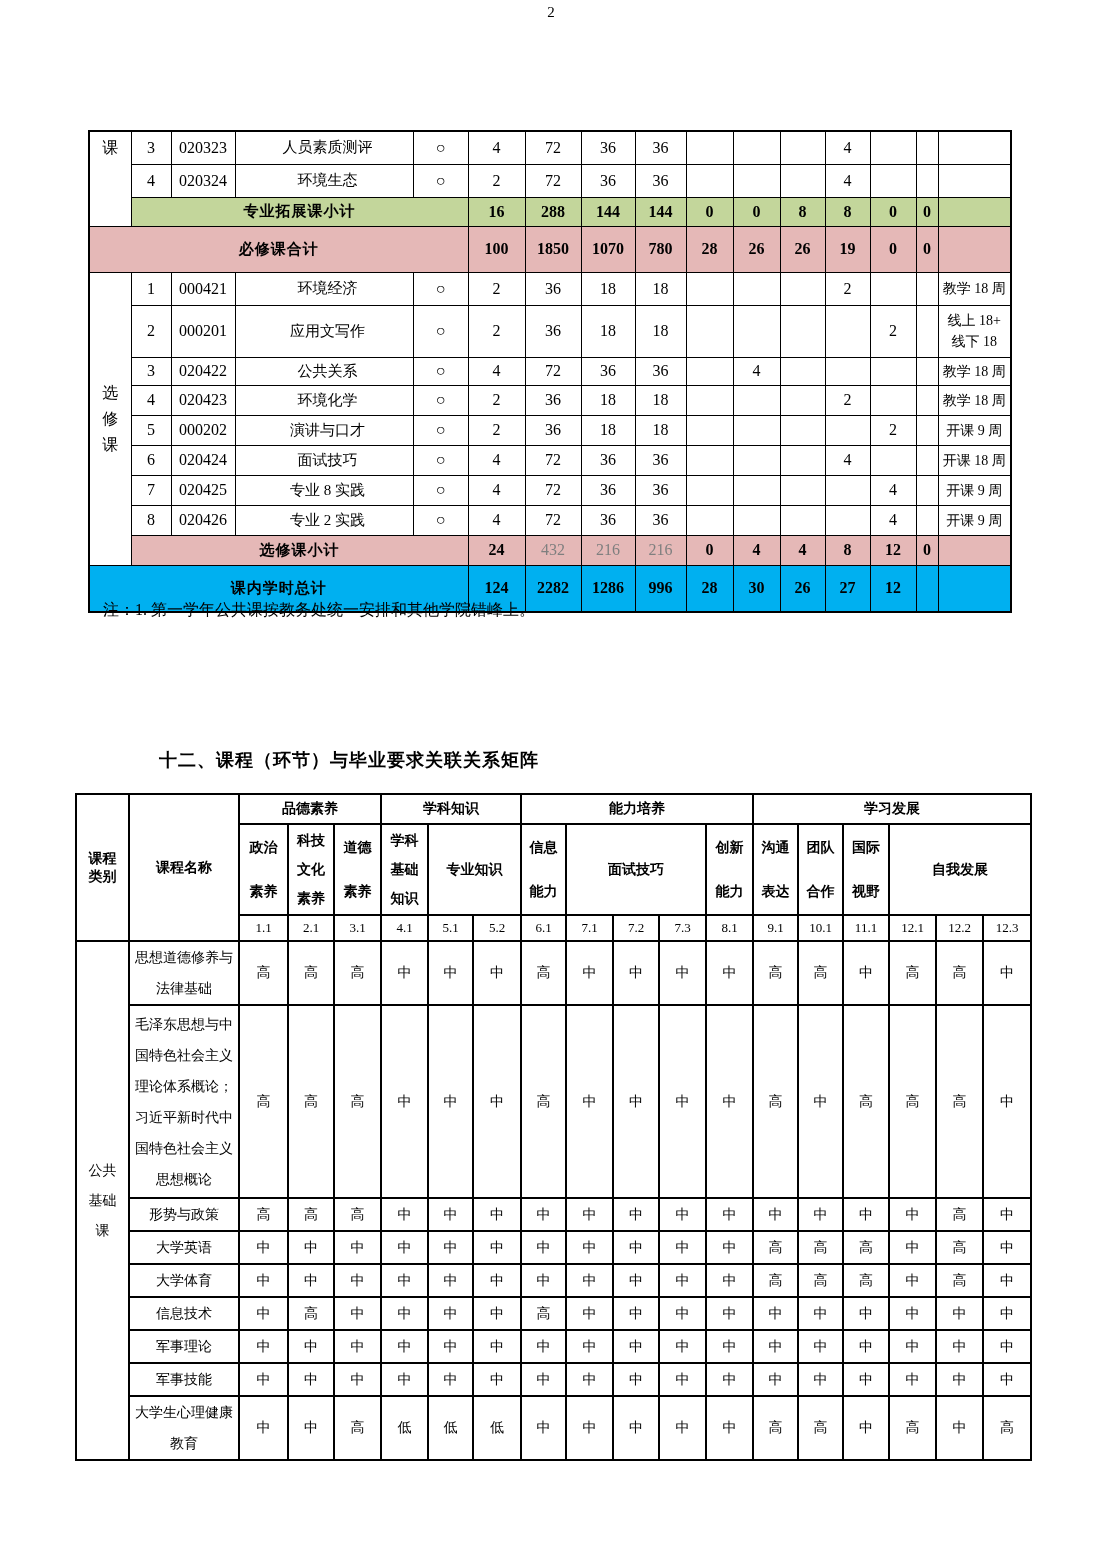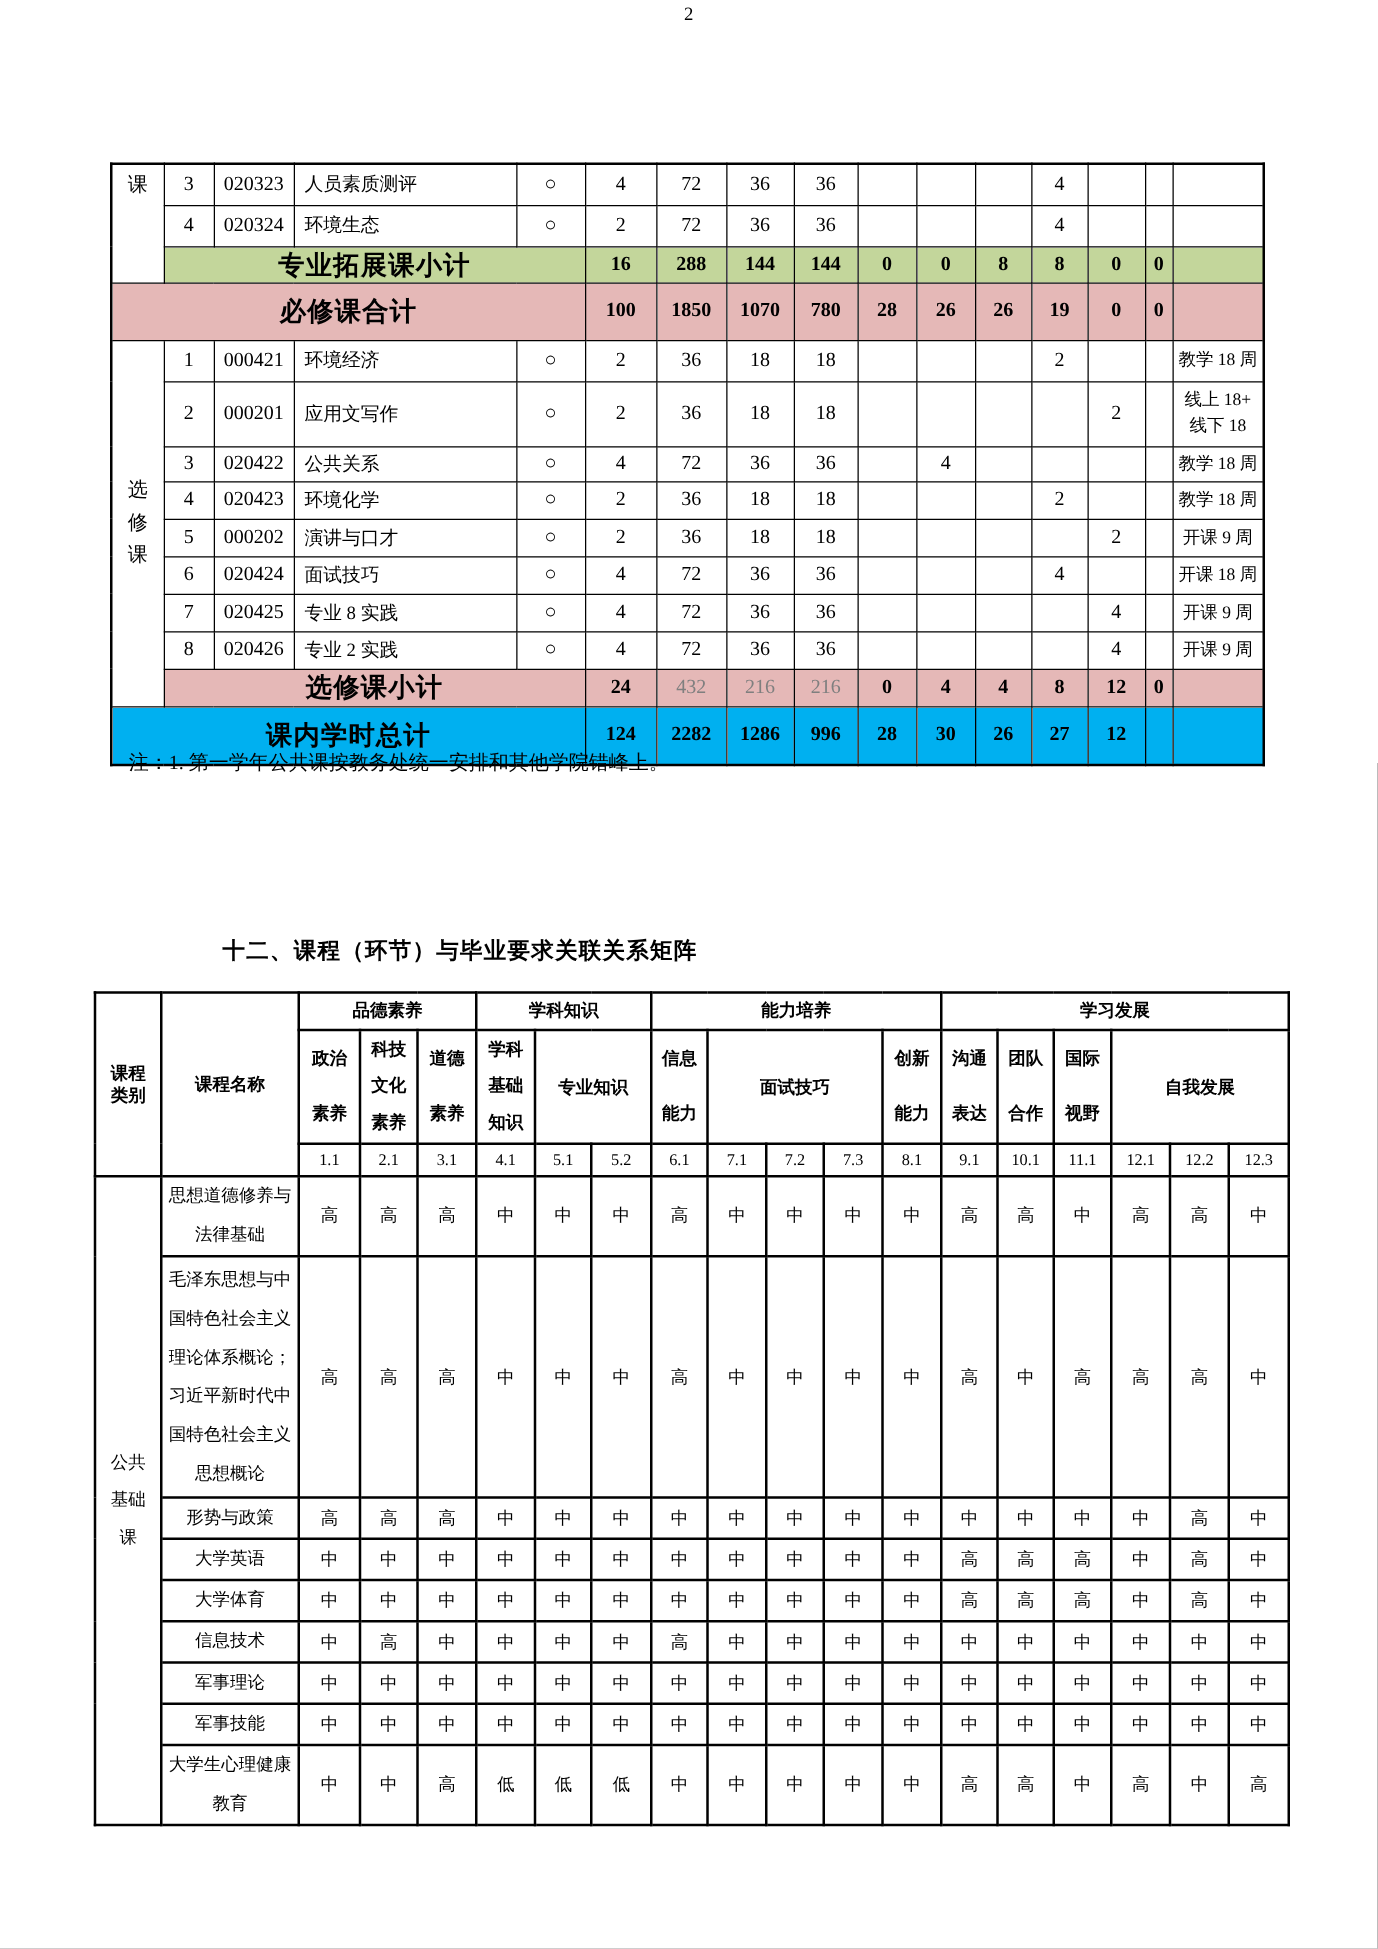--- a/index.html
+++ b/index.html
@@ -6,34 +6,34 @@
   .page{position:relative;width:1102px;height:1559px;background:#fff;margin:0 auto;
         font-family:"Liberation Serif","DejaVu Serif",serif;color:#000;overflow:hidden;}
   .page-number{position:absolute;top:4px;left:0;width:100%;text-align:center;font-size:15px;}
 
   
   .course-table{position:absolute;left:88px;top:130px;border-collapse:collapse;table-layout:fixed;
                 width:922px;}
   .course-table td{border:1px solid #000;text-align:center;vertical-align:middle;
                    font-size:16px;padding:0 1px;overflow:hidden;}
   .course-table{border:2px solid #000;}
-  .course-table .name{text-align:left;padding-left:8px;font-size:15px;}
+  .course-table .name{text-align:center;padding-left:8px;font-size:15px;}
   .course-table .remark{font-size:14px;white-space:pre-line;line-height:21px;}
   .course-table .cat-top{vertical-align:top;padding-top:6px;font-size:16px;}
   .course-table .cat-mid{vertical-align:middle;font-size:16px;white-space:pre-line;line-height:26px;}
-  .course-table .sumlabel{font-weight:bold;font-size:21px;letter-spacing:1px;}
+  .course-table .sumlabel{font-weight:bold;font-size:15px;letter-spacing:1px;}
   .course-table .bold{font-weight:bold;}
   .course-table .grayval{color:#7f7f7f;font-weight:normal;}
 
   
   .note1{position:absolute;left:103px;top:600px;font-size:16px;}
   .note2{position:absolute;left:160px;top:640px;font-size:16px;}
 
   
-  .section-title{position:absolute;left:178px;top:748px;font-size:18px;font-weight:bold;
+  .section-title{position:absolute;left:159px;top:748px;font-size:18px;font-weight:bold;
                  font-family:"Liberation Sans","DejaVu Sans",sans-serif;letter-spacing:1px;}
 
   
   .matrix-table{position:absolute;left:75px;top:793px;border-collapse:collapse;table-layout:fixed;
                 width:955px;}
   .matrix-table td{border:2px solid #000;text-align:center;vertical-align:middle;
                    font-size:14px;padding:0 1px;overflow:hidden;}
   .matrix-table .hdr{font-weight:bold;white-space:pre-line;}
   .matrix-table .two-line{line-height:44px;}
   .matrix-table .three-line{line-height:29px;}

